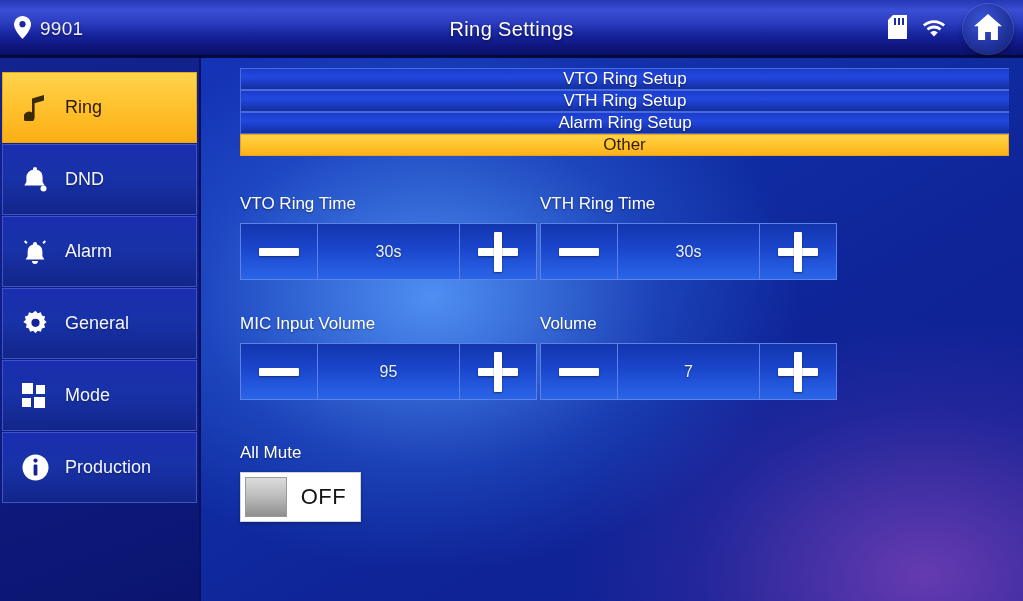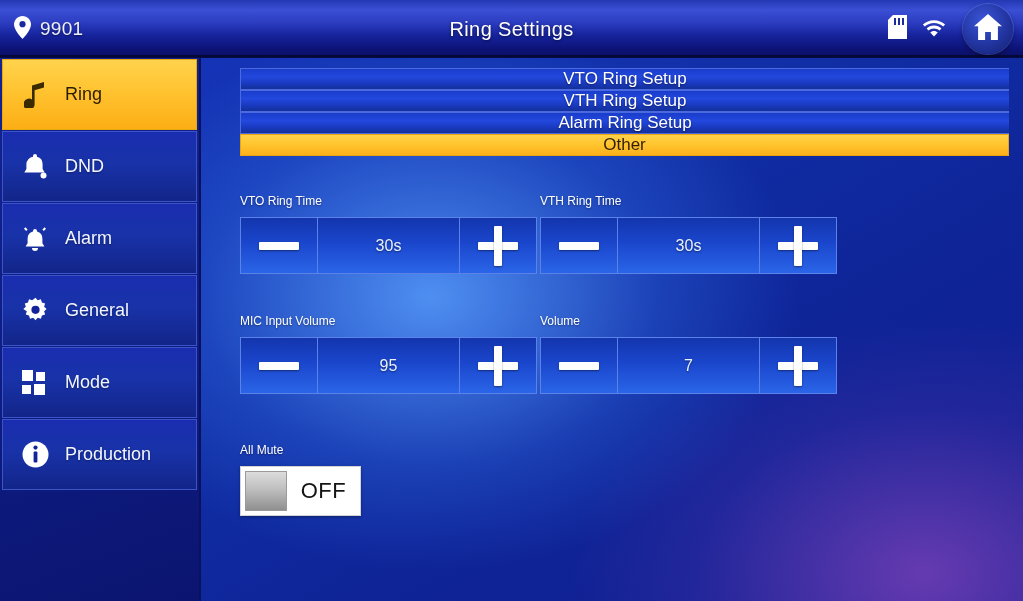--- a/index.html
+++ b/index.html
@@ -59,21 +59,21 @@
     margin-left: 2px;
   }
 
   
   #sidebar {
     position: absolute; left: 0; top: 58px;
     width: 201px; height: 543px;
     background: linear-gradient(160deg, #13238f 0%, #0f1d86 45%, #0b1570 100%);
     border-right: 2px solid #0a1association;
     border-right: 2px solid #0a1260;
-    padding-top: 1px;
+    padding-top: 14px;
   }
   .side-item {
     position: relative;
     height: 71px; margin: 0 2px 1px 2px;
     display: flex; align-items: center;
     padding-left: 18px; gap: 16px;
     background: linear-gradient(to bottom, #1a2db0 0%, #1832a8 45%, #122589 100%);
     border: 1px solid #3b55c9;
     color: #f3f6ff;
     font-size: 18px;
@@ -118,21 +118,21 @@
     background: linear-gradient(to bottom, #ffd24a 0%, #ffc62f 45%, #fdb01a 100%);
     border: 1px solid #e9a40f;
     color: #311e00; text-shadow: none;
   }
 
   
   .field {
     position: absolute;
   }
   .field-label {
-    color: #ffffff; font-size: 12px; margin-bottom: 9px;
+    color: #ffffff; font-size: 17px; margin-bottom: 9px;
     text-shadow: 0 1px 2px rgba(0,0,0,.4);
   }
   .stepper {
     display: flex; height: 57px; width: 297px; border-radius: 13px;
   }
   .st-btn {
     width: 78px;
     display: flex; align-items: center; justify-content: center;
     background: linear-gradient(to bottom, #1335ae 0%, #1a46cc 45%, #2a65e8 100%);
     border: 1px solid #5c82ea;

